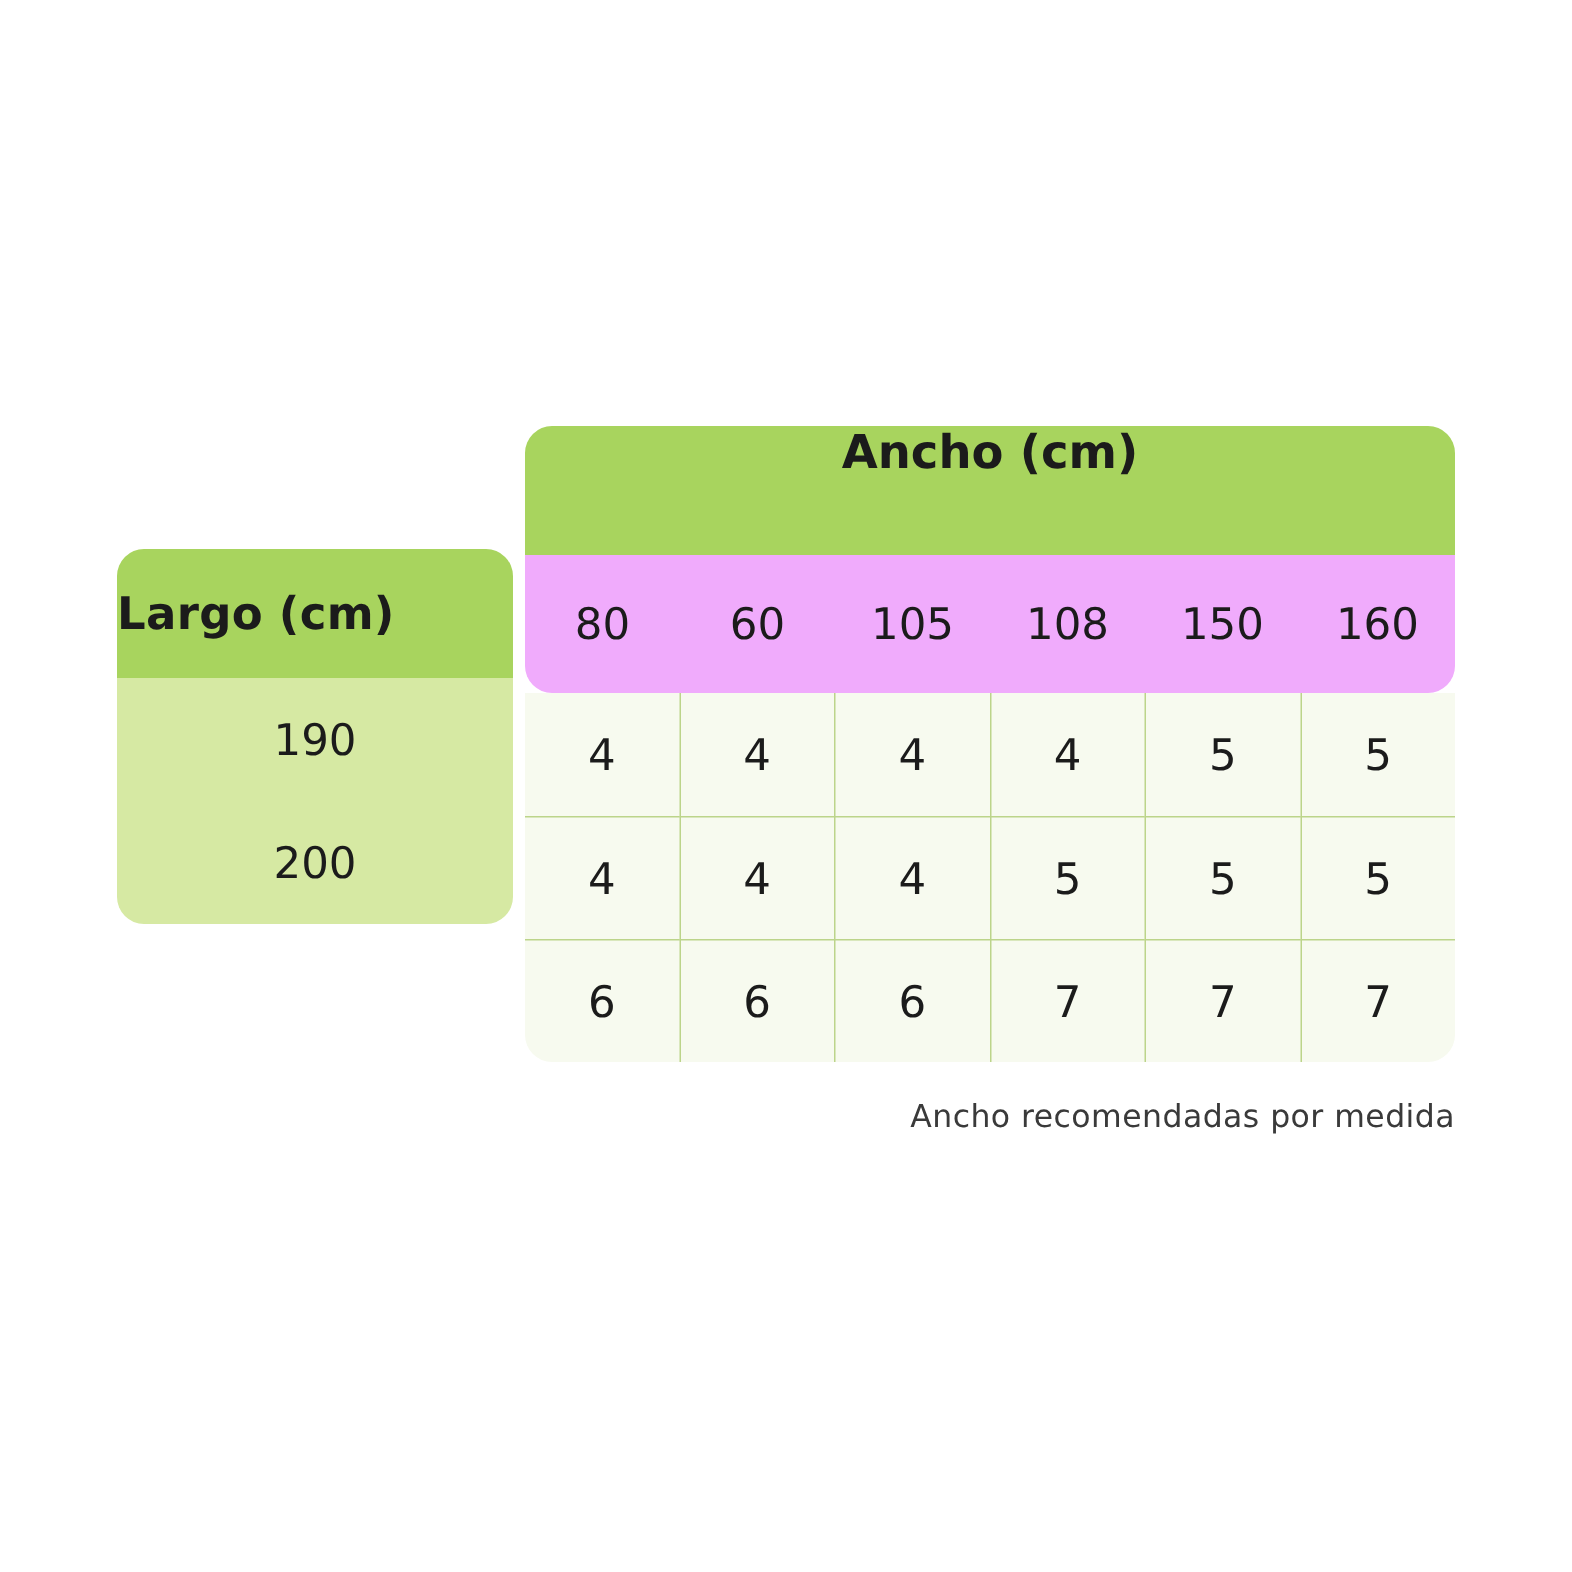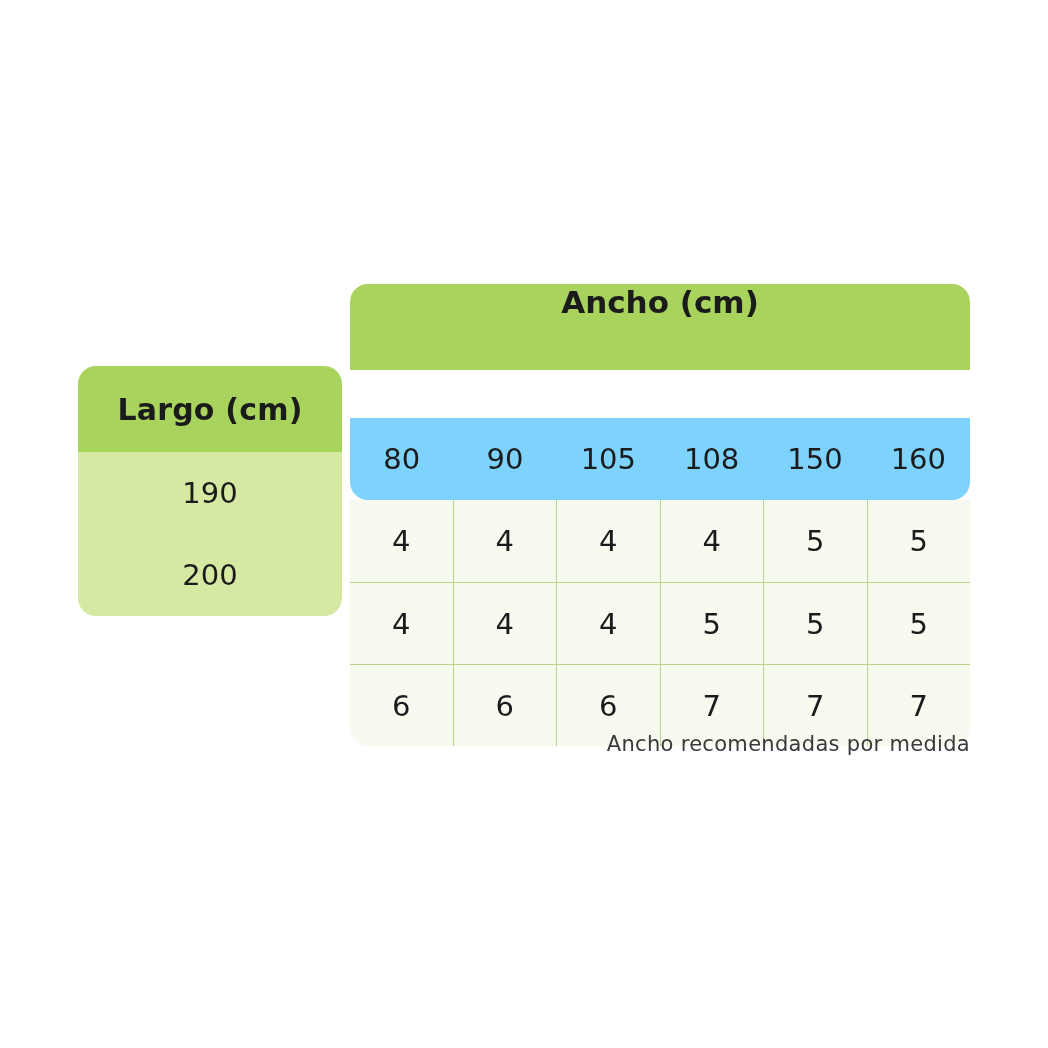--- a/index.html
+++ b/index.html
@@ -26,21 +26,21 @@
     left: 78px;
     top: 366px;
     width: 264px;
   }
   .largo-header {
     background: #a8d45e;
     border-radius: 18px 18px 0 0;
     height: 86px;
     display: flex;
     align-items: center;
-    justify-content: center;
+    justify-content: flex-start;
   }
   .largo-header-text {
     font-size: 30px;
     font-weight: bold;
     color: #1b1b1b;
     letter-spacing: .2px;
   }
   .largo-body {
     background: #d6e9a3;
     border-radius: 0 0 18px 18px;
@@ -70,25 +70,24 @@
     display: flex;
     align-items: flex-start;
     justify-content: center;
   }
   .ancho-title-text {
     font-size: 31px;
     font-weight: bold;
     color: #1b1b1b;
   }
   .ancho-sub {
-    background: #7dd3fc;
+    background: #f0abfc;
     border-radius: 0 0 18px 18px;
     display: flex;
-    height: 82px;
-    margin-top: 48px;
+    height: 92px;
   }
   .ancho-sub-cell {
     flex: 1 1 0;
     display: flex;
     align-items: center;
     justify-content: center;
     font-size: 29px;
     color: #1b1b1b;
   }
 
@@ -144,21 +143,21 @@
       <div class="largo-cell">200</div>
     </div>
   </div>
 
   <div class="ancho-block">
     <div class="ancho-title">
       <span class="ancho-title-text">Ancho (cm)</span>
     </div>
     <div class="ancho-sub">
       <div class="ancho-sub-cell">80</div>
-      <div class="ancho-sub-cell">90</div>
+      <div class="ancho-sub-cell">60</div>
       <div class="ancho-sub-cell">105</div>
       <div class="ancho-sub-cell">108</div>
       <div class="ancho-sub-cell">150</div>
       <div class="ancho-sub-cell">160</div>
     </div>
 
     <div class="values-grid">
       <div class="values-row">
         <div class="value-cell">4</div>
         <div class="value-cell">4</div>

